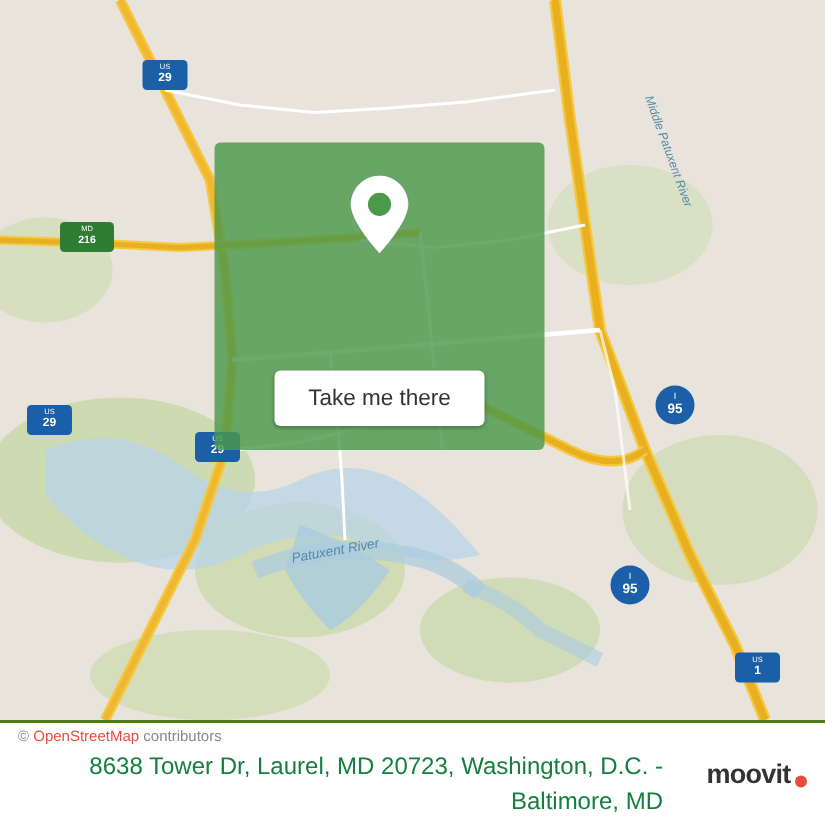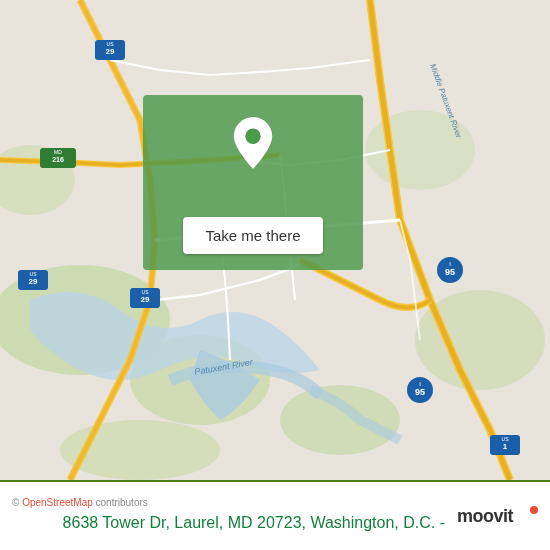--- a/index.html
+++ b/index.html
@@ -26,21 +26,21 @@
       width: 100%;
       height: 100%;
     }
 
     
     .map-overlay {
       position: absolute;
       top: 95px;
       left: 143px;
       width: 220px;
-      height: 175px;
+      height: 205px;
       background: rgba(76, 153, 76, 0.82);
       border-radius: 4px;
       display: flex;
       flex-direction: column;
       align-items: center;
       justify-content: flex-end;
       padding-bottom: 16px;
     }
 
     .map-pin {
@@ -102,22 +102,23 @@
 
     #footer-logo {
       display: flex;
       flex-direction: column;
       align-items: flex-end;
       margin-left: 12px;
     }
 
     .moovit-logo {
       display: flex;
-      align-items: flex-start;
-      gap: 17px;
+      align-items: flex-end;
+      gap: 3px;
+      margin-left: 17px;
     }
 
     .moovit-text {
       font-size: 18px;
       font-weight: bold;
       color: #333;
       letter-spacing: -0.5px;
     }
 
     .moovit-dot {
@@ -216,20 +217,21 @@
 
 </div>
 
 <div id="footer">
   <div id="footer-left">
     <div id="footer-copyright">
       <span>© </span><a href="#">OpenStreetMap</a><span> contributors</span>
     </div>
     <div id="footer-address">
       <span>8638 Tower Dr, Laurel, MD 20723, Washington, D.C. -</span><br>
+      <span>Baltimore, MD</span>
     </div>
   </div>
   <div id="footer-logo">
     <div class="moovit-logo">
       <span class="moovit-text">moovit</span>
       <div class="moovit-dot"></div>
     </div>
   </div>
 </div>
 

